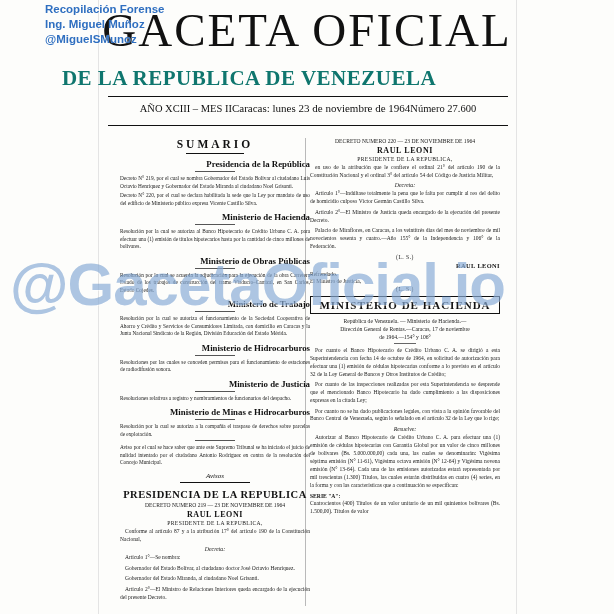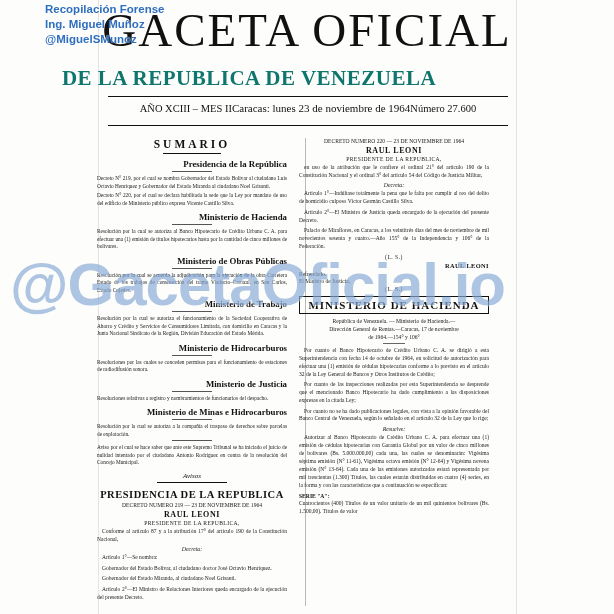--- a/index.html
+++ b/index.html
@@ -104,26 +104,25 @@
     font-family: "Liberation Serif", serif;
     font-size: 10.5px;
     color: #111;
   }
   .issueline .seg { white-space: nowrap; }
   .issueline .center { font-size: 11px; }
 
   
   .cols {
     position: absolute;
-    left: 97px;
+    left: 120px;
     top: 136px;
     width: 392px;
     height: 474px;
     display: flex;
-    gap: 12px;
   }
   .col {
     width: 190px;
     position: relative;
   }
   .divider {
     position: absolute;
     left: 305px;
     top: 138px;
     width: 1px;

